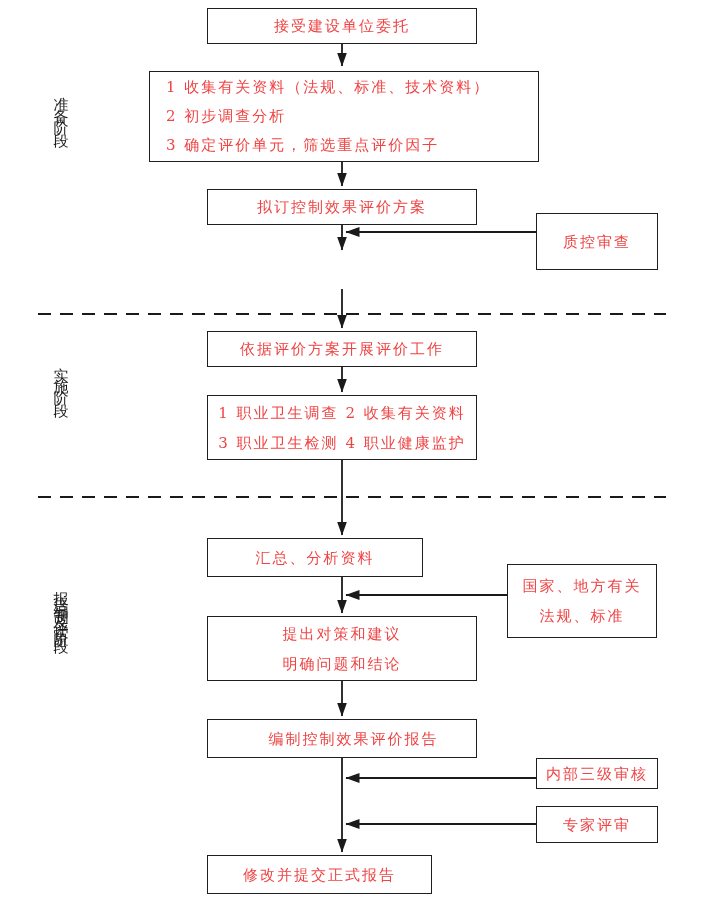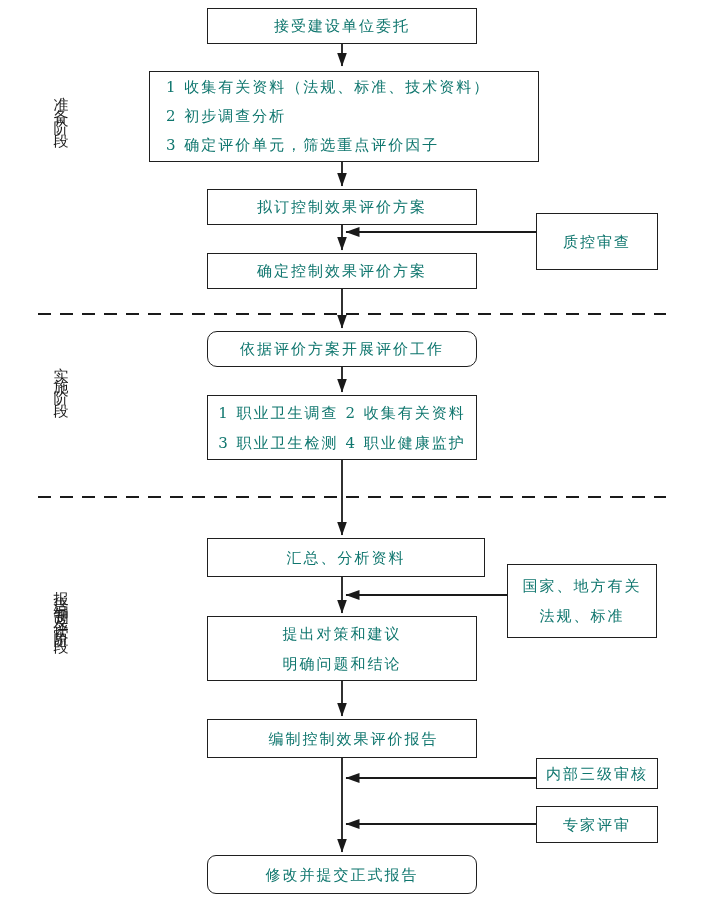--- a/index.html
+++ b/index.html
@@ -27,21 +27,21 @@
     position: absolute;
     box-sizing: border-box;
     border: 1.4px solid #1f1f1f;
     background: #ffffff;
     display: flex;
     flex-direction: column;
     justify-content: center;
     font-size: 15px;
     letter-spacing: 2px;
     line-height: 22px;
-    color: #0f766e;
+    color: #ef4444;
   }
   .node.center {
     align-items: center;
     text-align: center;
   }
   .node.left-align {
     align-items: flex-start;
     text-align: left;
     padding-left: 16px;
   }
@@ -110,34 +110,31 @@
   </div>
 
   <div class="node center" style="left:207px; top:189px; width:270px; height:36px;">
     <div class="line">拟订控制效果评价方案</div>
   </div>
 
   <div class="node center" style="left:536px; top:213px; width:122px; height:57px;">
     <div class="line">质控审查</div>
   </div>
 
-  <div class="node center" style="left:207px; top:253px; width:270px; height:36px;">
-    <div class="line">确定控制效果评价方案</div>
-  </div>
 
-  <div class="node center" style="left:207px; top:331px; width:270px; height:36px;border-radius:10px;">
+  <div class="node center" style="left:207px; top:331px; width:270px; height:36px;">
     <div class="line">依据评价方案开展评价工作</div>
   </div>
 
   <div class="node center two-line" style="left:207px; top:395px; width:270px; height:65px;">
     <div class="line">1 职业卫生调查 2 收集有关资料</div>
     <div class="line">3 职业卫生检测 4 职业健康监护</div>
   </div>
 
-  <div class="node center" style="left:207px; top:538px; width:278px; height:39px;">
+  <div class="node center" style="left:207px; top:538px; width:216px; height:39px;">
     <div class="line">汇总、分析资料</div>
   </div>
 
   <div class="node center two-line" style="left:507px; top:564px; width:150px; height:74px;">
     <div class="line">国家、地方有关</div>
     <div class="line">法规、标准</div>
   </div>
 
   <div class="node center two-line" style="left:207px; top:616px; width:270px; height:65px;">
     <div class="line">提出对策和建议</div>
@@ -149,17 +146,17 @@
   </div>
 
   <div class="node center" style="left:536px; top:758px; width:122px; height:31px;">
     <div class="line">内部三级审核</div>
   </div>
 
   <div class="node center" style="left:536px; top:806px; width:122px; height:37px;">
     <div class="line">专家评审</div>
   </div>
 
-  <div class="node center" style="left:207px; top:855px; width:270px; height:39px;border-radius:9px;">
+  <div class="node center" style="left:207px; top:855px; width:225px; height:39px;">
     <div class="line">修改并提交正式报告</div>
   </div>
 
 </div>
 
 </body></html>

